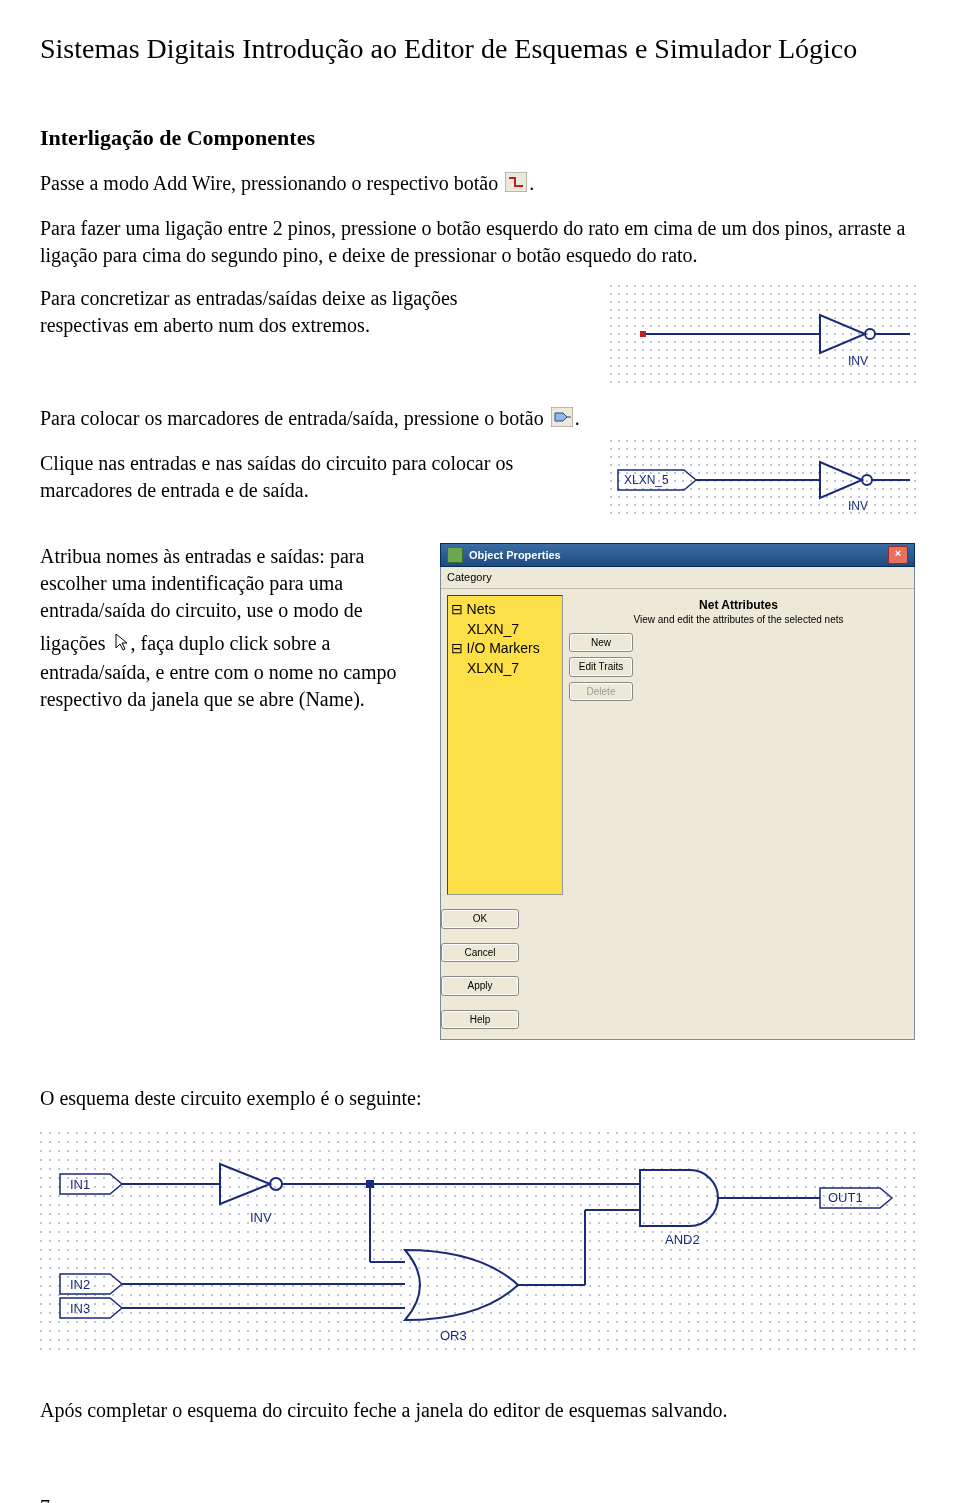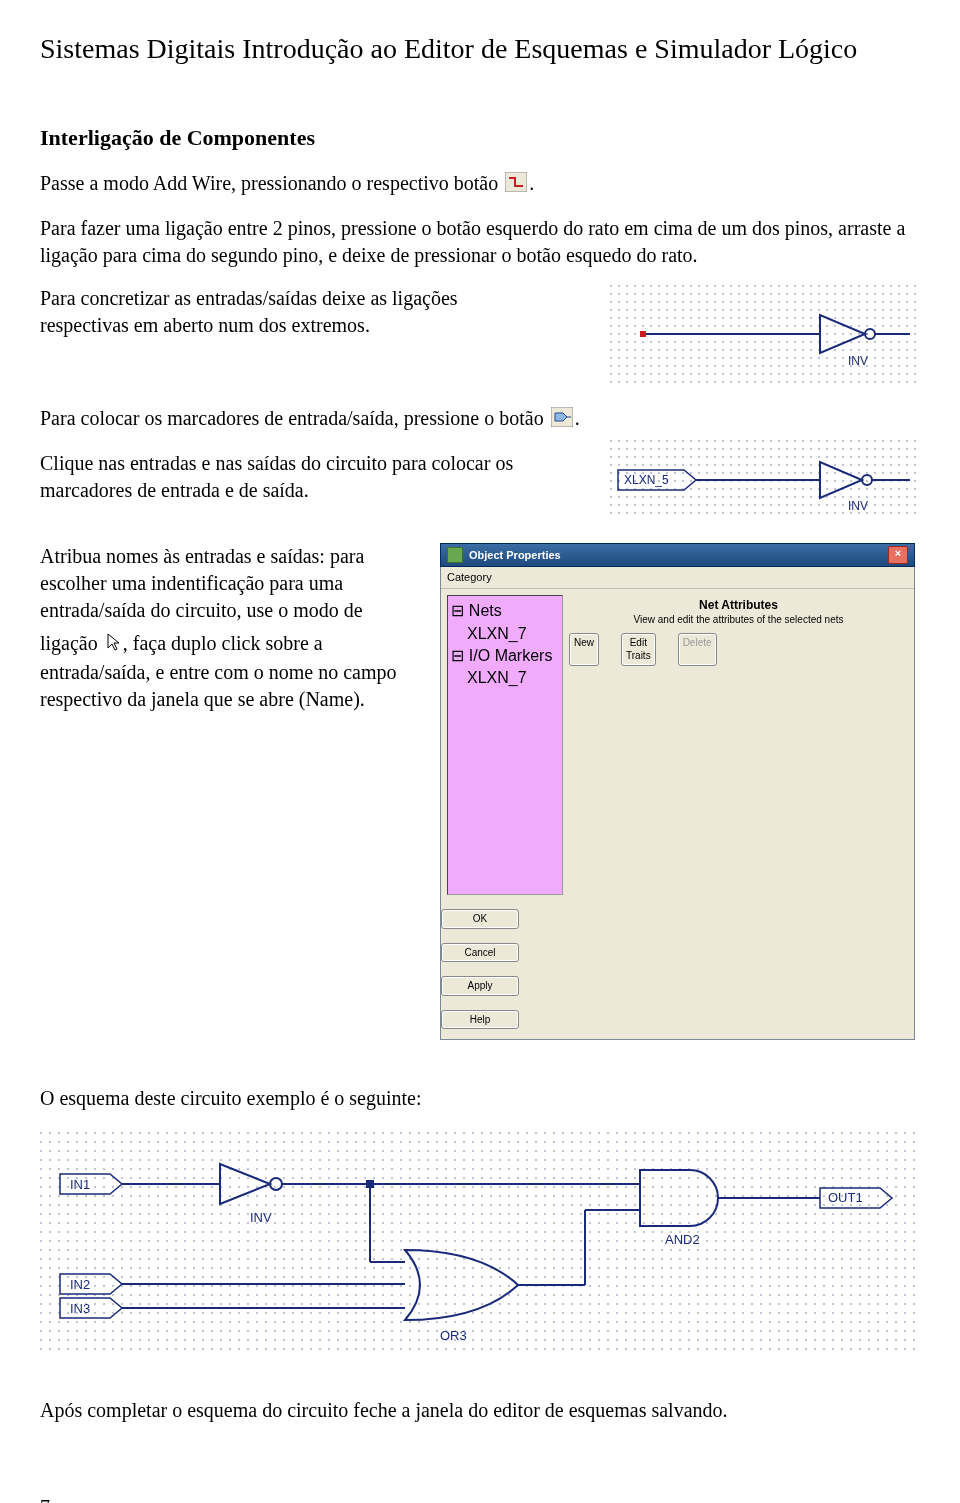--- a/index.html
+++ b/index.html
@@ -80,24 +80,24 @@
     border-bottom: 1px solid #c0bcb0;
   }
   .dlg-inner {
     display: flex;
     padding: 6px;
     gap: 6px;
   }
   .tree-pane {
     width: 108px;
     min-height: 290px;
-    background: #f0abfc;
+    background: #fde047;
     border: 1px inset #999;
     padding: 4px 3px;
-    font-size: 16px;
+    font-size: 14px;
     line-height: 1.4;
   }
   .tree-pane .node {
     white-space: nowrap;
   }
   .right-pane {
     flex: 1;
     display: flex;
     flex-direction: column;
   }
@@ -138,22 +138,23 @@
     padding: 2px 4px;
     border-bottom: 1px solid #eee;
   }
   .sel-row td {
     background: #316ac5;
     color: #fff;
   }
   .btn-col {
     width: 64px;
     display: flex;
-    flex-direction: row;
-    gap: 22px;
+    flex-direction: column;
+    gap: 5px;
+    justify-content: flex-end;
   }
   .winbtn {
     background: #ece9d8;
     border: 1px solid #888;
     border-radius: 3px;
     padding: 2px 4px;
     text-align: center;
     box-shadow: 0 0 0 1px #fff inset;
     font-size: 10px;
   }
@@ -241,21 +242,21 @@
     </svg>
   </div>
 </div>
 
 <div style="height:18px;"></div>
 
 <div style="display:flex; gap:20px; align-items:flex-start;">
   <div style="width:380px;">
     <p style="margin-bottom:6px;">Atribua nomes às entradas e saídas: para escolher uma indentificação para uma entrada/saída do circuito, use o modo de</p>
     <p>
-      <span>ligação </span><span class="inline-icon"><svg width="16" height="20">
+      <span>ligações </span><span class="inline-icon"><svg width="16" height="20">
             <path d="M3 2 L3 16 L7 12 L10 18 L12 17 L9 11 L14 11 Z" fill="#fff" stroke="#000" stroke-width="1"></path>
           </svg></span><span>, faça duplo click sobre a entrada/saída, e entre com o nome no campo respectivo da janela que se abre (Name).</span>
     </p>
   </div>
   <div class="win-dlg">
     <div class="win-title">
       <span style="display:inline-block;width:14px;height:14px;background:#6aa84f;border:1px solid #3a703a;margin-right:6px;"></span>
       <span>Object Properties</span>
       <div class="xbtn">×</div>
     </div>

